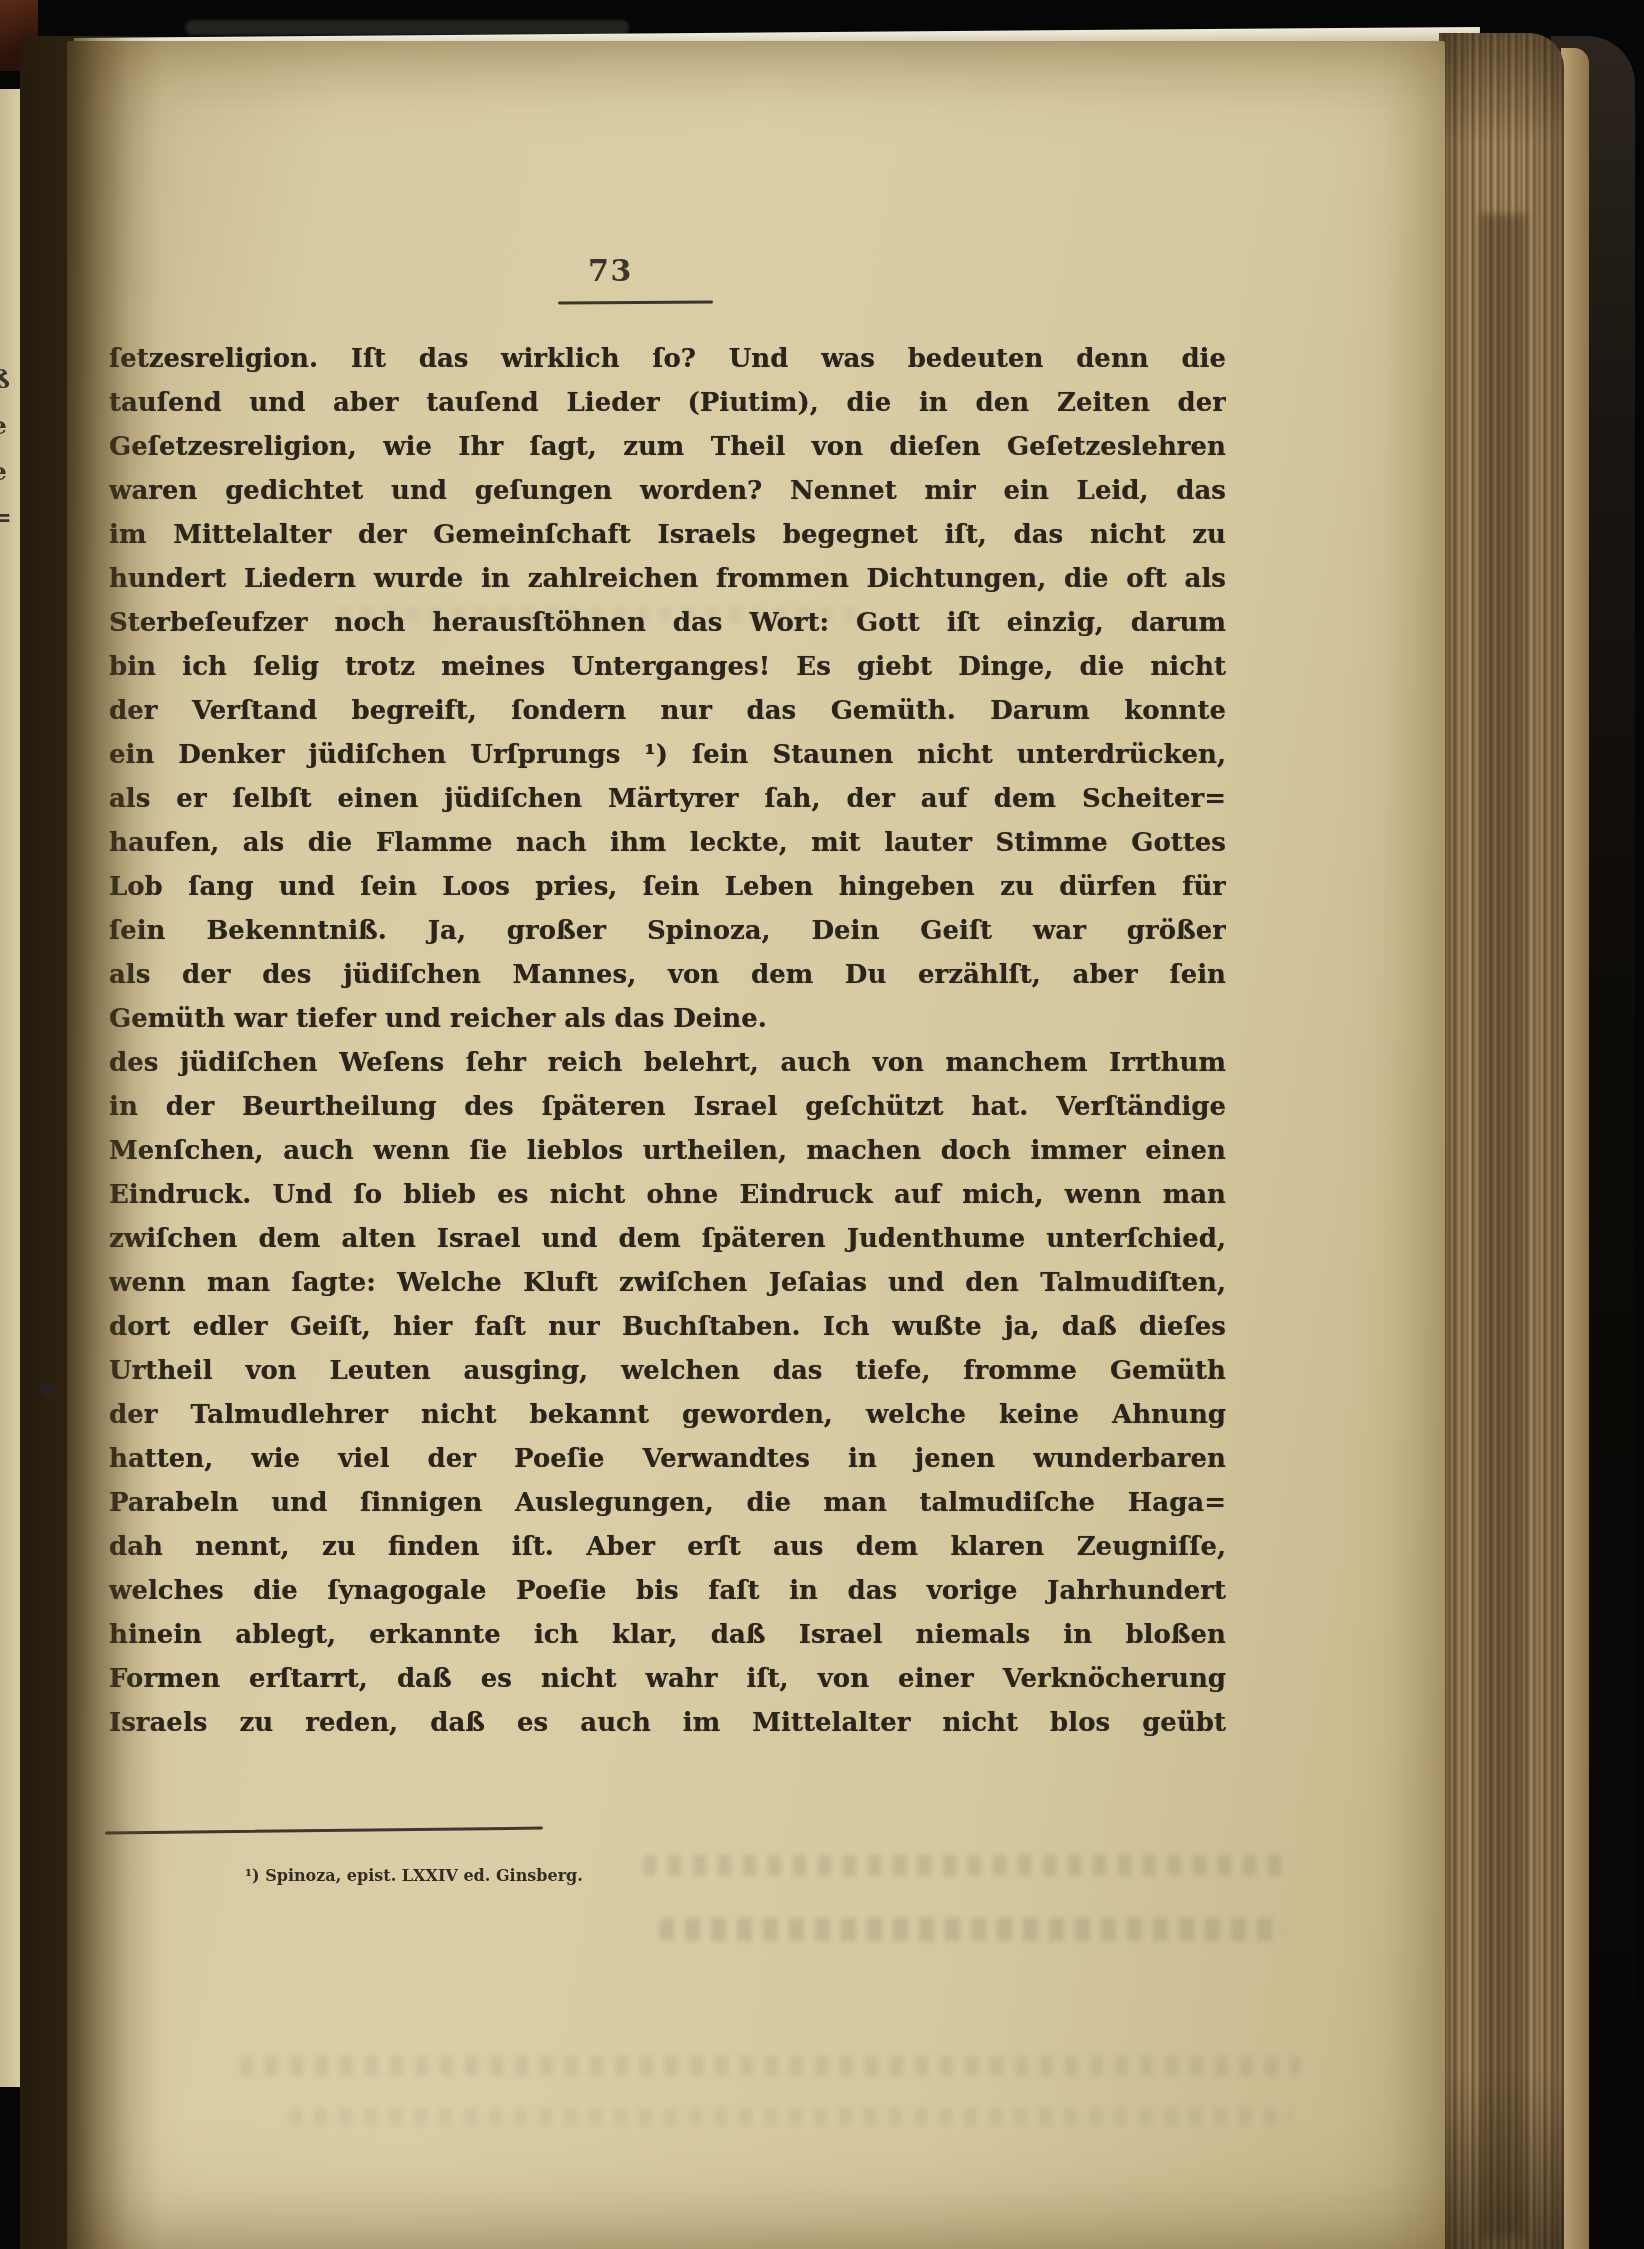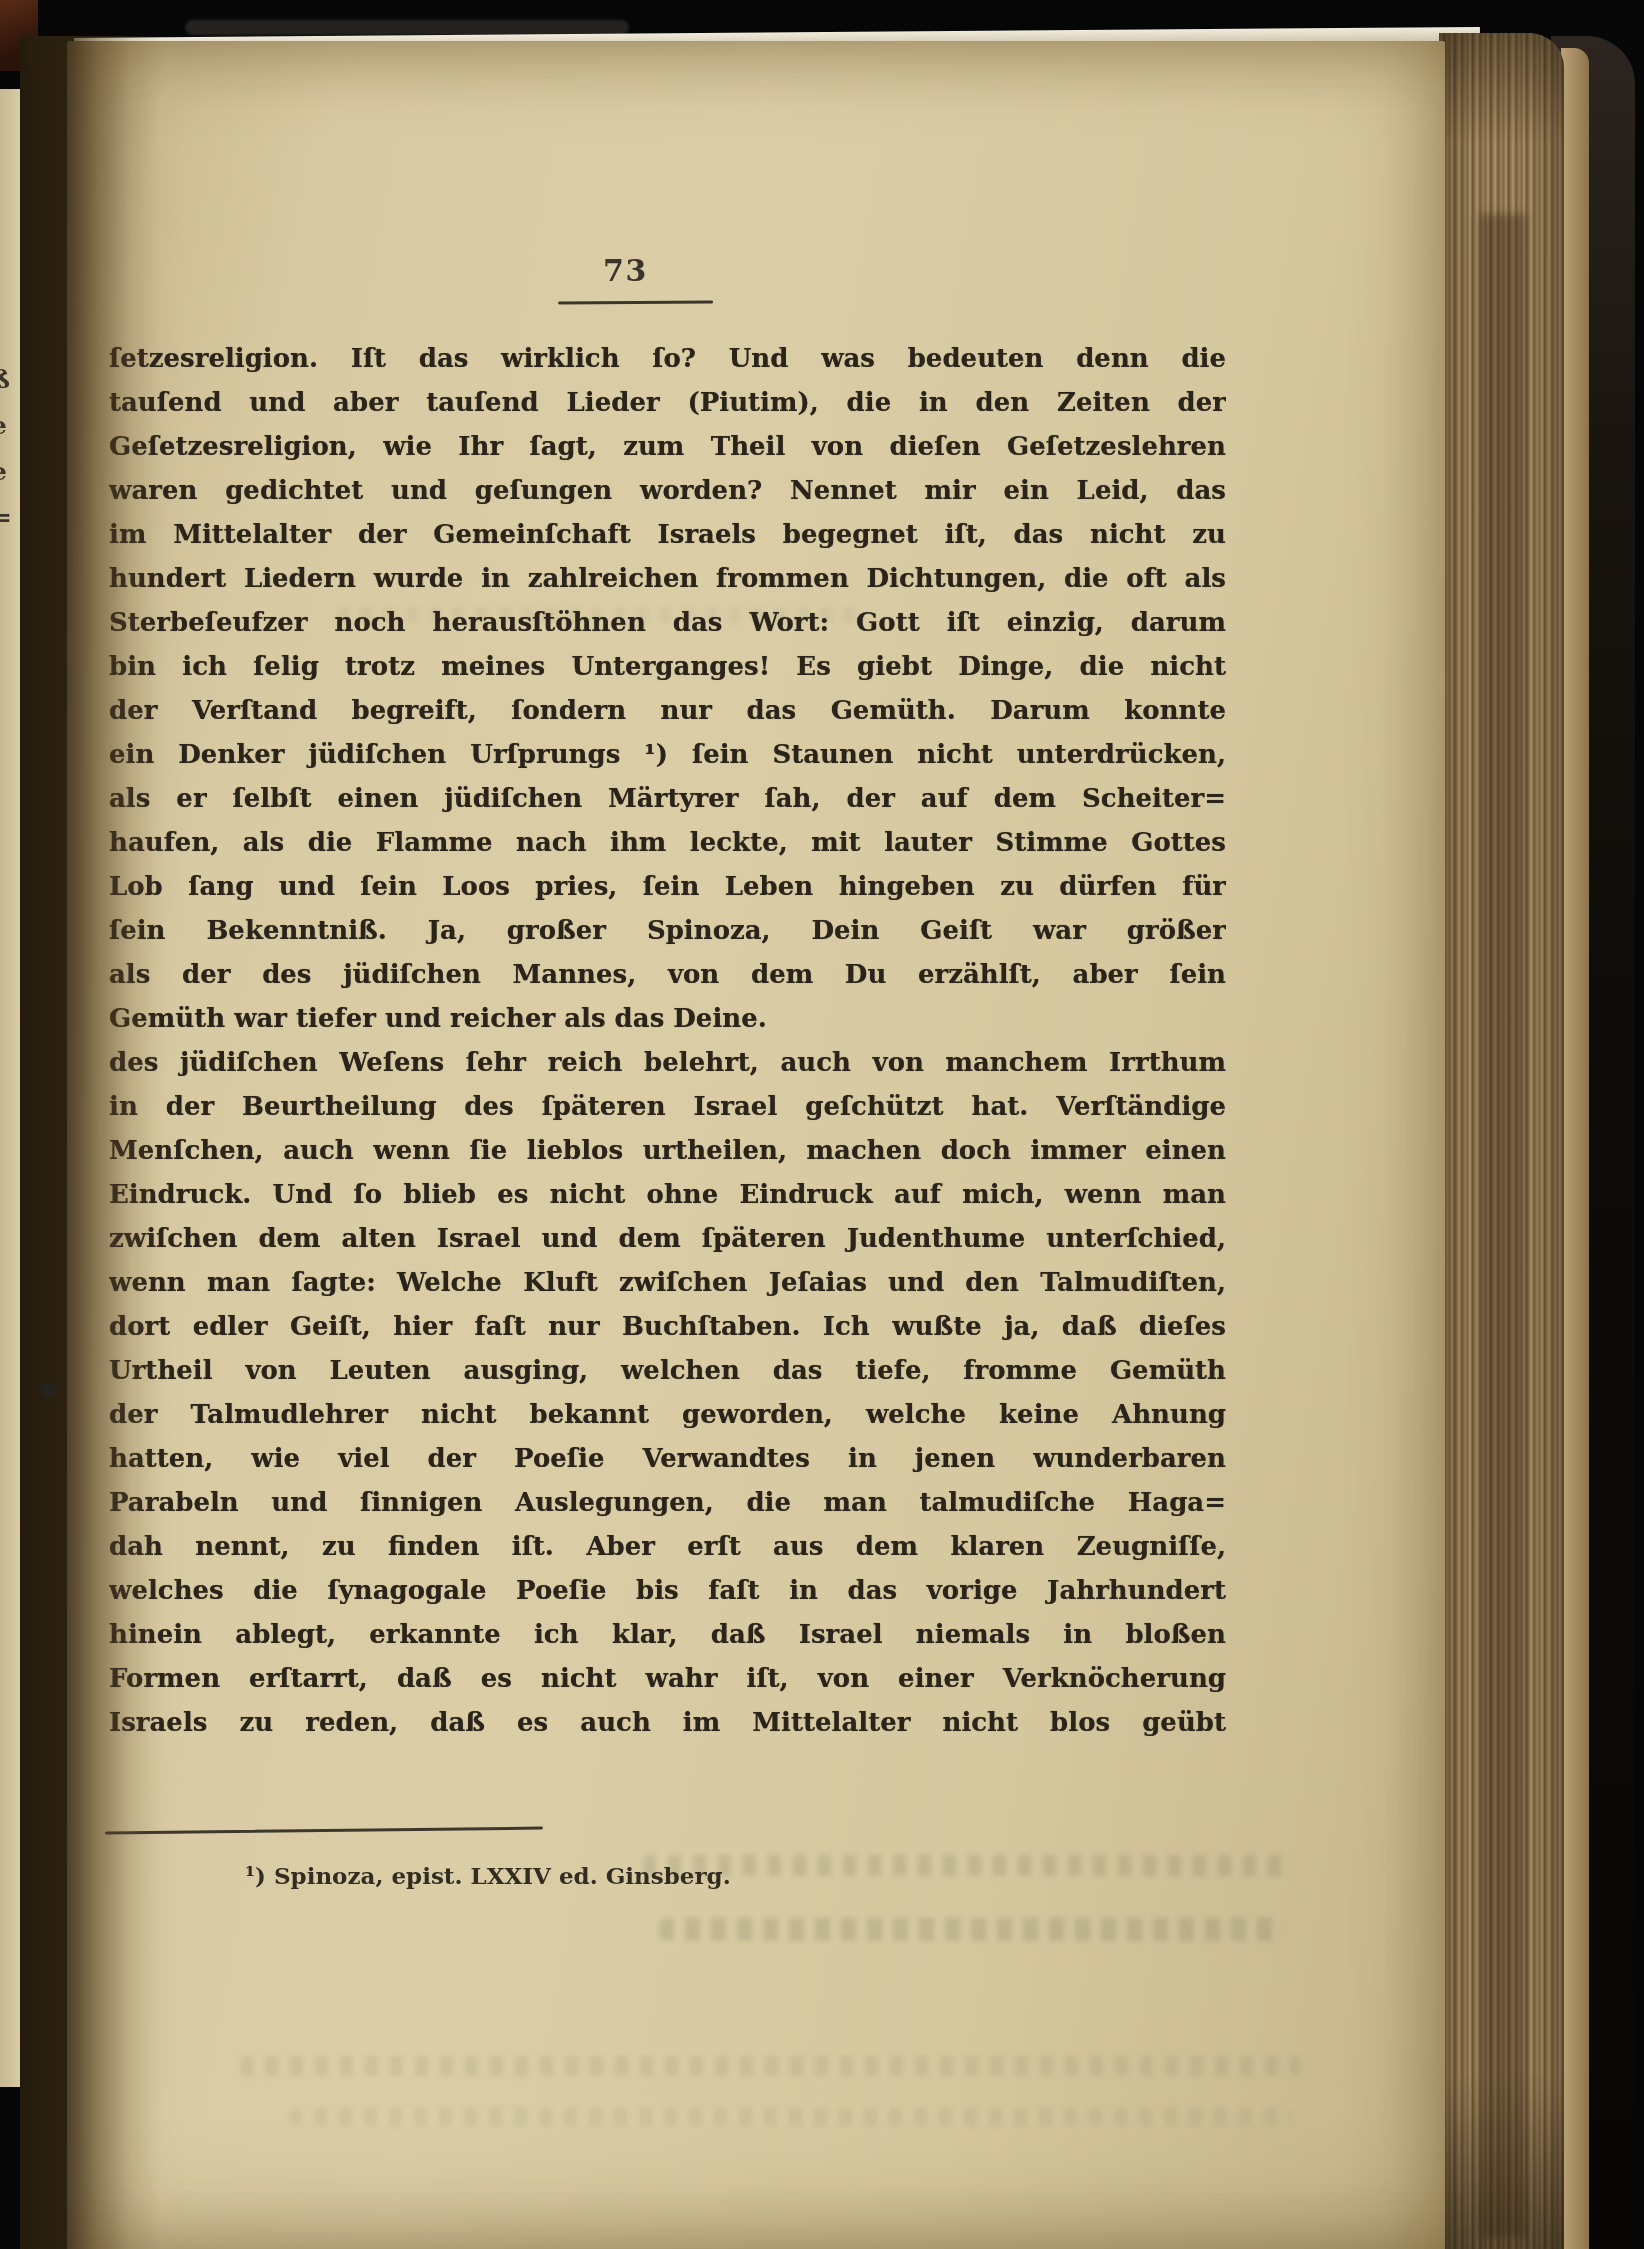--- a/index.html
+++ b/index.html
@@ -45,37 +45,37 @@
                 inset -41px 0 74px -25px rgba(110,85,40,.40),
                 inset 49px 0 90px -33px rgba(70,50,20,.45),
                 inset 0 -66px 99px -49px rgba(110,85,40,.35);}
   .gutter{position:absolute;left:20px;top:36px;width:141px;height:2214px;
     background:linear-gradient(90deg,#241a0c 0%,rgba(51,38,18,.85) 28%,
       rgba(84,64,30,.45) 55%,rgba(120,95,50,.18) 78%,rgba(0,0,0,0) 100%);}
   .dot{position:absolute;left:40px;top:1383px;width:15px;height:15px;
     border-radius:50%;background:#24231f;}
 
   
-  .pagenum{position:absolute;left:535px;top:253px;width:181px;text-align:center;
+  .pagenum{position:absolute;left:520px;top:253px;width:181px;text-align:center;
     font-weight:700;font-size:30px;color:#3b352b;letter-spacing:1.6px;}
   .numrule{position:absolute;left:558px;top:301px;width:155px;height:3.3px;
     background:#3b352b;border-radius:1.6px;transform:rotate(-.4deg);}
 
   .textblock{position:absolute;left:109px;top:336px;width:1117px;}
   .tl{height:44px;line-height:44px;overflow:hidden;
     font-weight:700;font-size:26px;color:#2b241b;
     text-align:justify;text-align-last:justify;
     text-shadow:0 0 0.8px rgba(43,36,27,.55);}
   .tl.endp{text-align-last:left;}
   .tl.ind{text-indent:49px;}
 
   .footrule{position:absolute;left:105px;top:1829px;width:438px;height:3.3px;
     background:#3d372e;border-radius:1.6px;transform:rotate(-.65deg);}
   .footnote{position:absolute;left:245px;top:1858px;height:36px;line-height:36px;
-    font-weight:700;font-size:23px;color:#322c23;}
+    font-weight:700;font-size:16px;color:#322c23;}
 
   
   .ghost{position:absolute;filter:blur(2.5px);border-radius:6.6px;}
   .g1{left:576px;top:1814px;width:650px;height:21.4px;
       background:repeating-linear-gradient(90deg,rgba(105,110,82,.18) 0 13px,rgba(0,0,0,0) 13px 25px);}
   .g2{left:592px;top:1877px;width:625px;height:23px;
       background:repeating-linear-gradient(90deg,rgba(105,110,82,.20) 0 15px,rgba(0,0,0,0) 15px 26px);}
   .g3{left:173px;top:2015px;width:1061px;height:20px;
       background:repeating-linear-gradient(90deg,rgba(105,110,82,.12) 0 13px,rgba(0,0,0,0) 13px 25px);}
   .g4{left:222px;top:2067px;width:1003px;height:18px;

